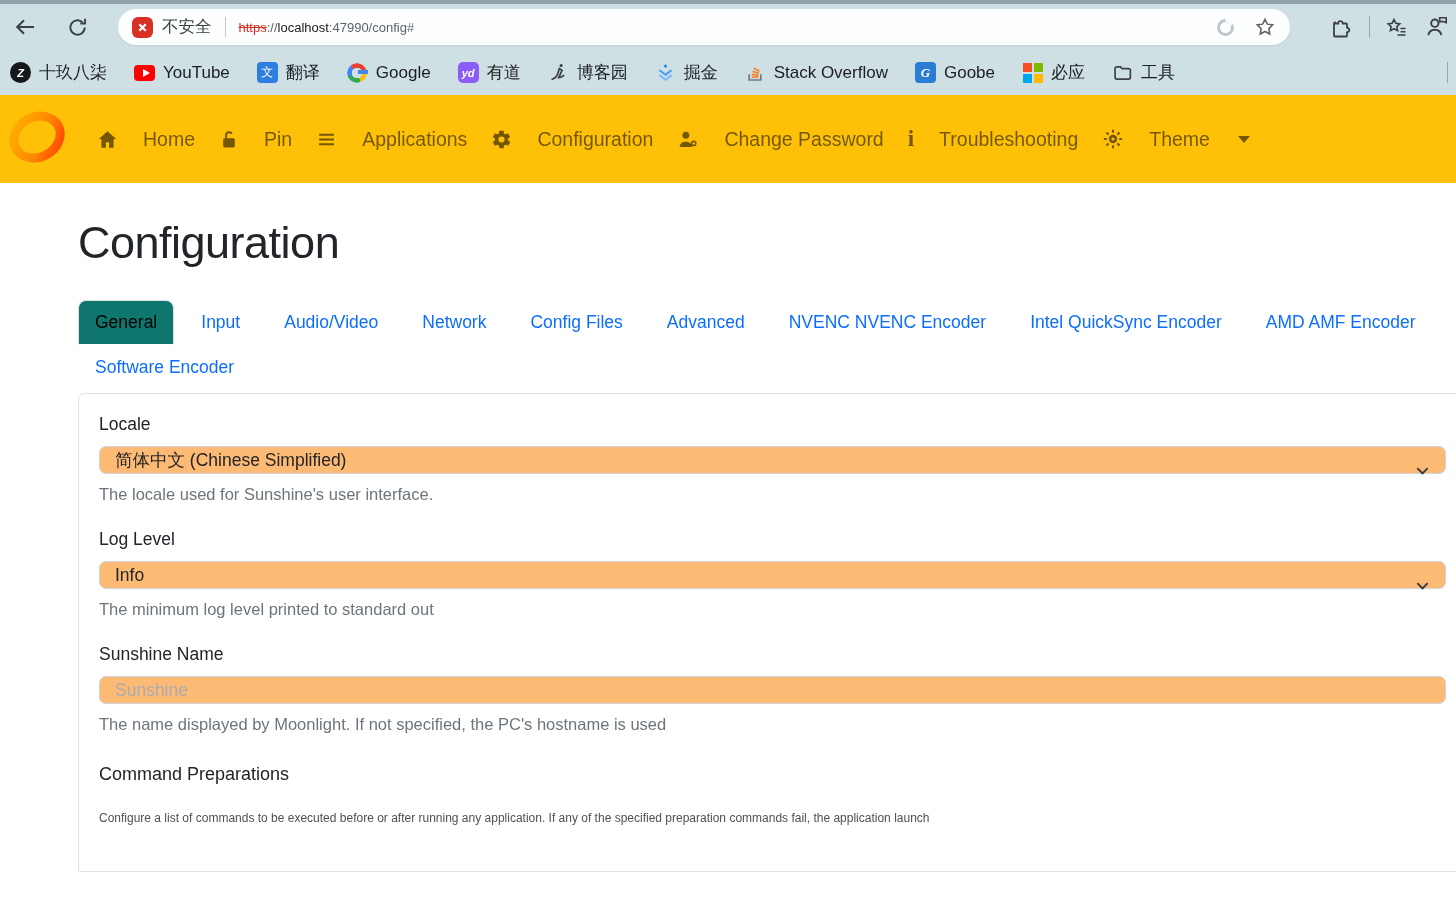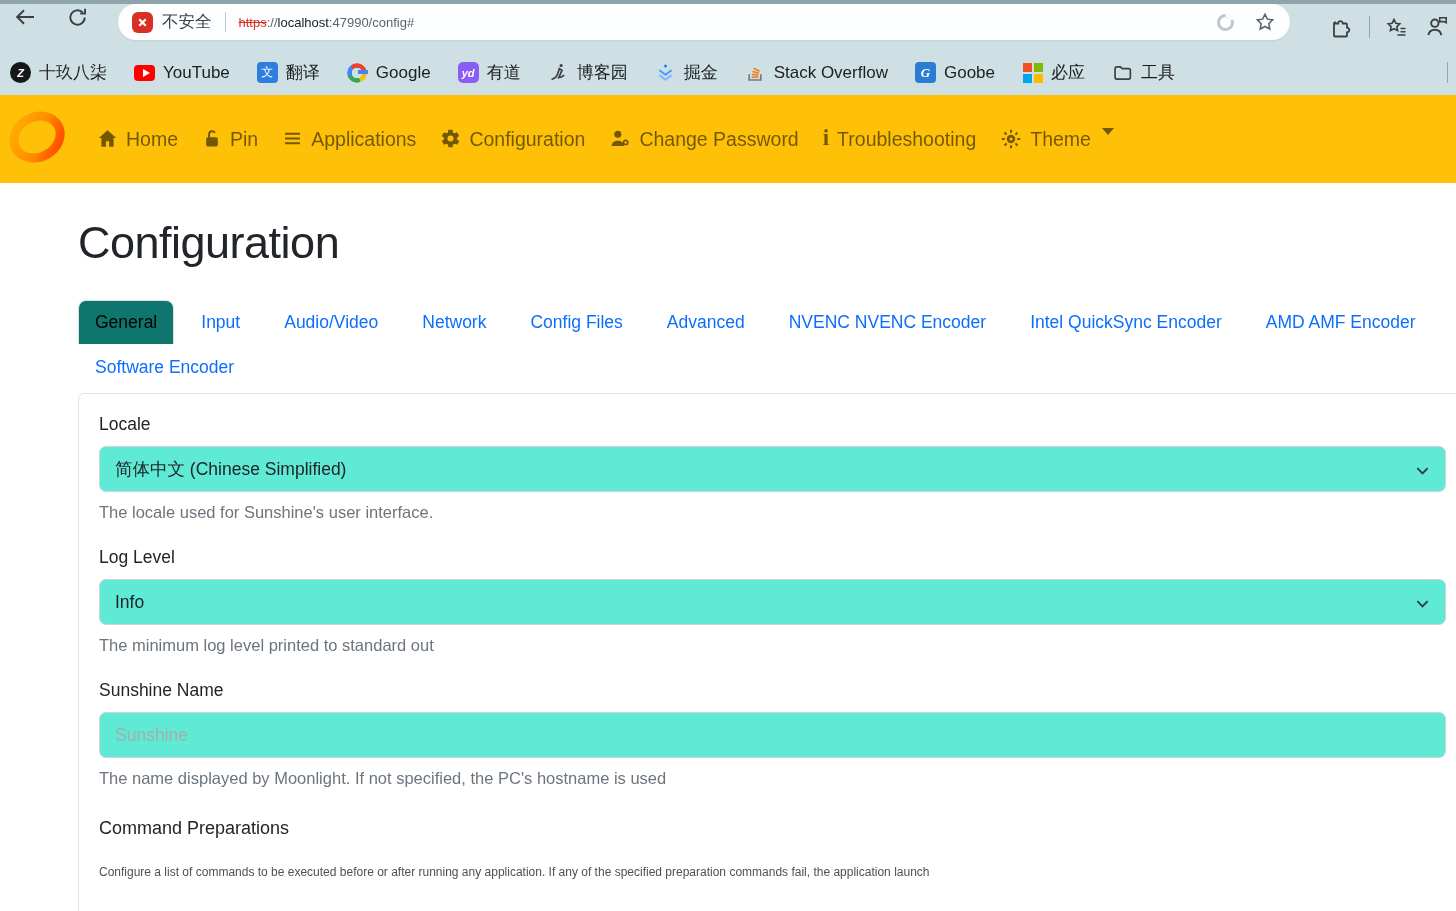--- a/index.html
+++ b/index.html
@@ -1,21 +1,21 @@
 <!DOCTYPE html>
 <html><head>
 <meta charset="utf-8">
 <style>
   * { box-sizing: border-box; margin: 0; padding: 0; }
   html,body { width:1456px; height:911px; overflow:hidden; background:#fff;
     font-family:"Liberation Sans","DejaVu Sans",sans-serif; }
 
   
   .win-strip { height:4px; background:#8ea4aa; }
-  .toolbar { height:46px; background:#cfe0e4; display:flex; overflow:hidden; }
+  .toolbar { height:46px; background:#cfe0e4; display:flex; align-items:center; overflow:hidden; }
   .tb-btn { width:26px; height:26px; display:flex; align-items:center; justify-content:center; flex:none; }
   .tb-btn svg { display:block; }
   .back { margin-left:12px; }
   .reload { margin-left:26px; }
 
   .addr { flex:none; width:1172px; height:36px; margin-left:28px; background:#fdfeff;
     border-radius:18px; display:flex; align-items:center; padding:0 14px;
     box-shadow:0 1px 2px rgba(0,0,0,.08); }
   .sec-badge { width:21px; height:21px; background:#d93025; border-radius:6px; display:flex;
     align-items:center; justify-content:center; flex:none; }
@@ -51,43 +51,43 @@
   .ic-goobe { background:#2b7cd3; border-radius:4px; color:#fff; font-size:13px; font-weight:bold;
     font-family:"Liberation Serif",serif; font-style:italic; }
   .ic-bing { display:grid; grid-template-columns:9px 9px; grid-template-rows:9px 9px; gap:2px; }
   .ic-bing i { display:block; }
   .bm-end-div { position:absolute; right:8px; top:12px; width:1px; height:21px; background:#9aa6aa; }
 
   
   .navbar { height:88px; background:#ffc107; display:flex; align-items:center; overflow:hidden; }
   .logo { margin-left:5px; flex:none; }
   .nav-items { display:flex; align-items:center; margin-left:28px; gap:24px; }
-  .nav-item { display:flex; gap:8px; color:rgba(0,0,0,.55); font-size:19.5px;
+  .nav-item { display:flex; align-items:center; gap:25px; color:rgba(0,0,0,.55); font-size:19.5px;
     white-space:nowrap; }
   .nav-item svg { display:block; }
   .i-serif { font-family:"Liberation Serif","DejaVu Serif",serif; font-weight:bold; font-size:23px;
     line-height:20px; }
   .caret { width:0; height:0; border-left:6px solid transparent; border-right:6px solid transparent;
     border-top:7px solid rgba(0,0,0,.55); margin-left:3px; }
 
   
   .page-title { margin:34px 0 0 78px; font-size:45px; font-weight:400; color:#212529;
     letter-spacing:-.5px; }
   .tabs { margin:31px 0 0 78px; width:1378px; display:flex; flex-wrap:wrap; }
   .tab { padding:11px 16px; margin-right:10px; font-size:17.5px; color:#0d6efd;
     border:1px solid transparent; border-radius:8px 8px 0 0; white-space:nowrap; }
   .tab.active { background:#0f766e; color:#000; border-color:#dee2e6 #dee2e6 #fff #dee2e6; }
 
   .panel { margin-left:78px; width:1384px; border:1px solid #dee2e6; border-top-left-radius:6px;
     padding:20px 15px 40px 20px; margin-top:3px; }
   .group { margin-bottom:23px; }
   .group .lbl { display:block; font-size:17.5px; color:#212529; margin-bottom:11px; }
-  .control { width:100%; height:46px; border:1px solid #ced4da; border-radius:7px;
+  .control { width:100%; height:28px; border:1px solid #ced4da; border-radius:7px;
     font-size:17.5px; color:#212529; padding:0 40px 0 15px; display:flex; align-items:center;
-    background:#5eead4; position:relative; }
+    background:#fdba74; position:relative; }
   .control .chev { position:absolute; right:15px; top:16px; }
   input.control { display:block; padding:0 15px; }
   input.control::placeholder { color:#a9acb0; opacity:1; }
   .help { font-size:16.5px; color:#6c757d; margin-top:8px; line-height:24px; }
   .section-head { font-size:18px; color:#212529; margin:28px 0 0; }
   .section-desc { font-size:12px; color:#4c5156; margin-top:20px; line-height:26px; }
 </style>
 </head>
 <body>
 

